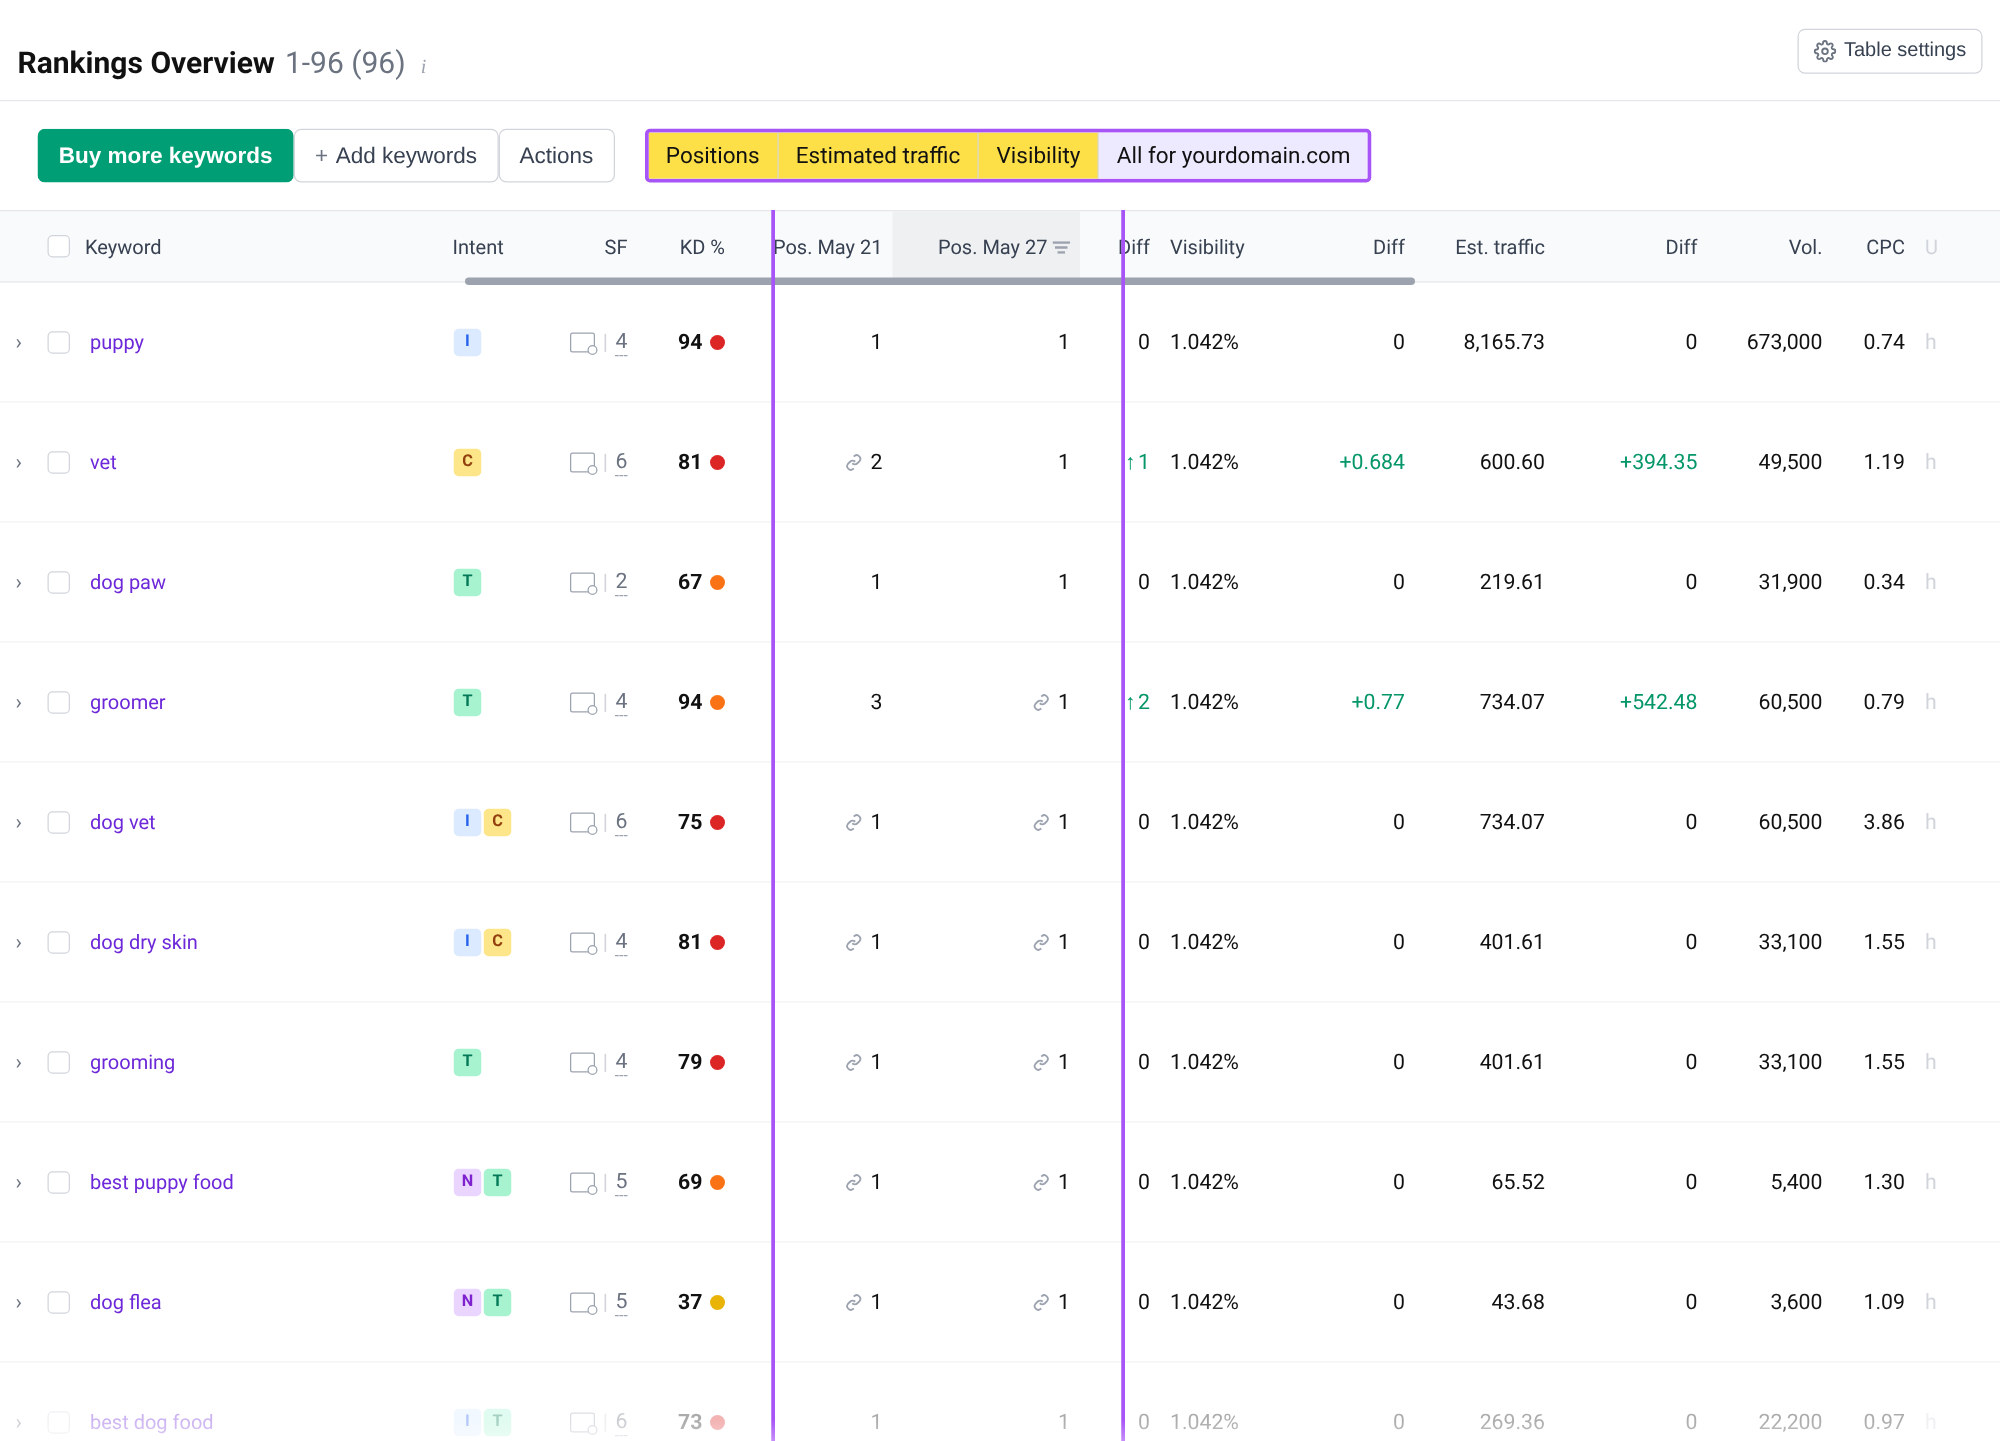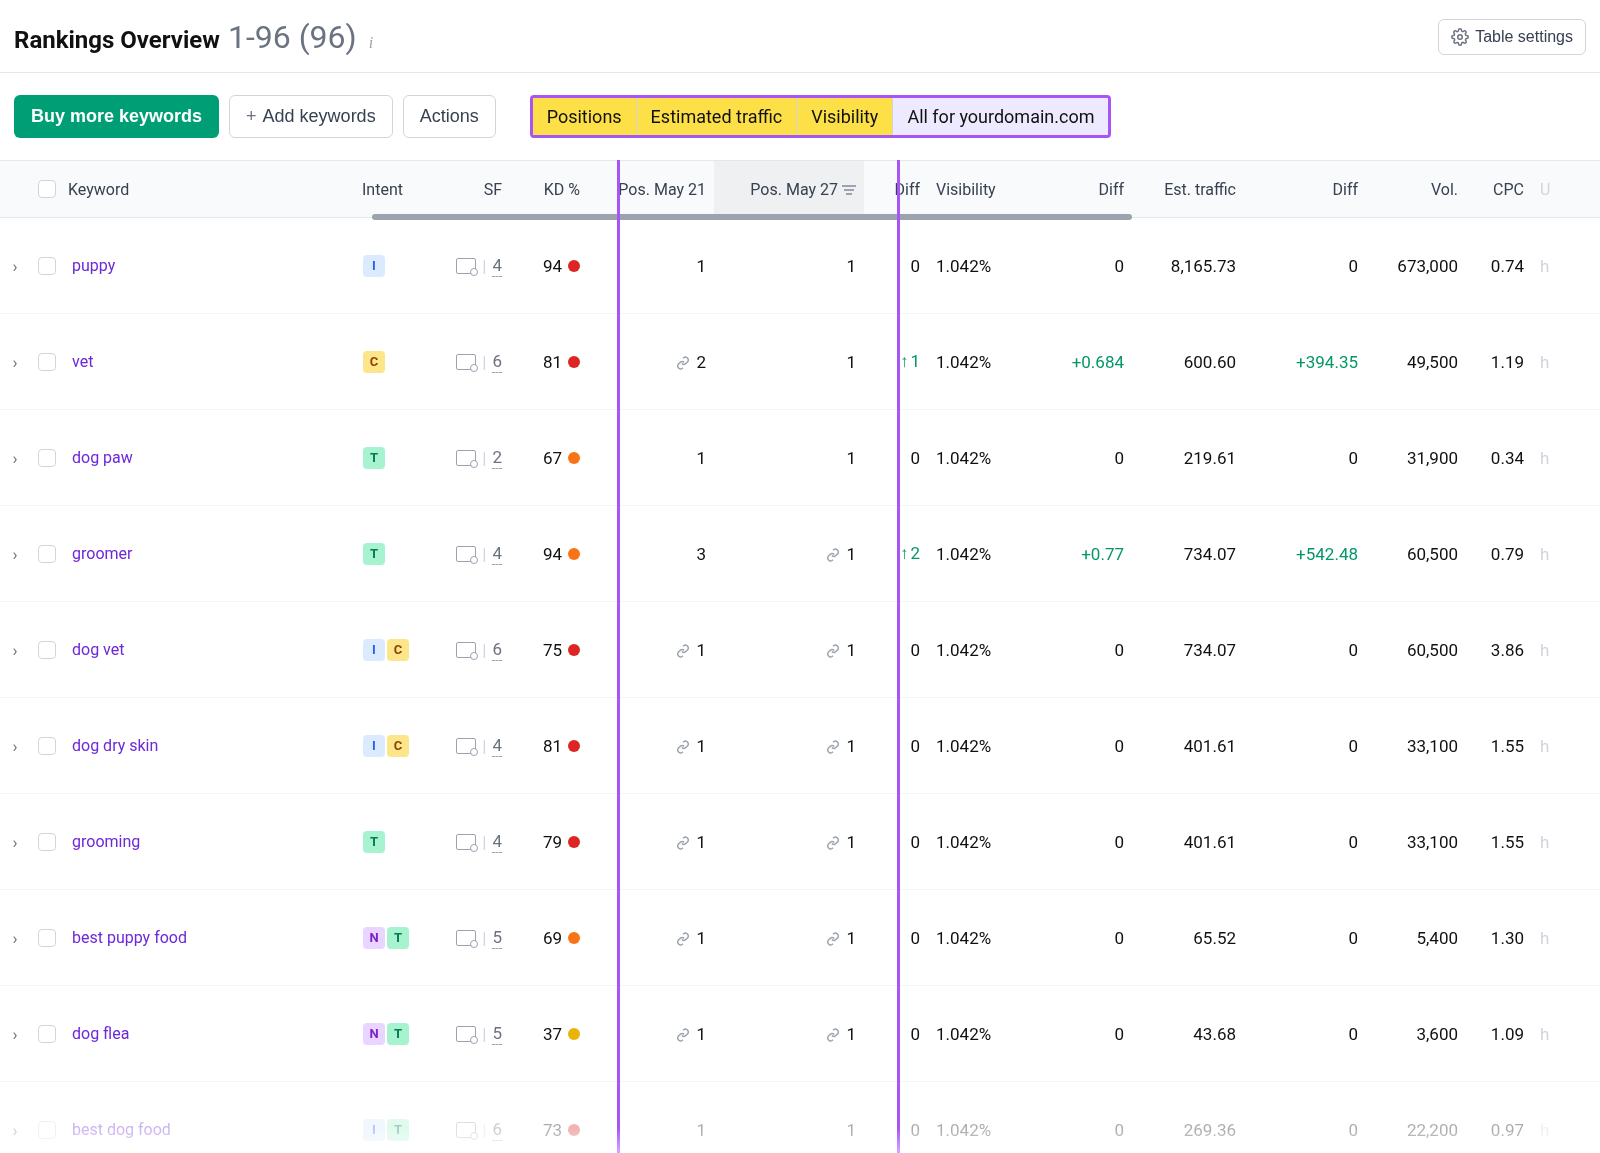--- a/index.html
+++ b/index.html
@@ -3,27 +3,27 @@
 <meta charset="utf-8">
 <style>
 * { box-sizing: border-box; margin: 0; padding: 0; }
 body { font-family: -apple-system, BlinkMacSystemFont, "Segoe UI", Roboto, sans-serif; font-size: 14px; color: #111; background: #fff; width: 1600px; }
 .container { padding: 0; }
 
 
 .header { display: flex; justify-content: space-between; align-items: center; padding: 18px 14px 16px 14px; border-bottom: 1px solid #e5e7eb; }
 .title-wrap { display: flex; align-items: baseline; gap: 8px; }
 .title { font-size: 24px; font-weight: 700; }
-.subtitle { font-size: 32px; color: #6b7280; font-weight: 400; }
+.subtitle { font-size: 24px; color: #6b7280; font-weight: 400; margin-top: 18px; }
 .info-icon { color: #9ca3af; font-size: 16px; margin-left: 4px; font-style: italic; font-family: Georgia, serif; }
 .settings-btn { display: inline-flex; align-items: center; gap: 6px; padding: 8px 12px; border: 1px solid #d1d5db; border-radius: 6px; background: #fff; font-size: 16px; color: #374151; cursor: pointer; }
 .gear { width: 18px; height: 18px; }
 
 
-.toolbar { display: flex; align-items: center; gap: 10px; padding: 22px 14px 22px 14px; flex-wrap: nowrap; }
+.toolbar { display: flex; align-items: center; padding: 22px 14px 22px 30px; flex-wrap: nowrap; }
 .btn { display: inline-flex; align-items: center; gap: 6px; padding: 10px 16px; border-radius: 6px; font-size: 18px; cursor: pointer; border: 1px solid transparent; }
 .btn-primary { background: #009e74; color: #fff; font-weight: 600; }
 .btn-secondary { background: #fff; color: #374151; border-color: #d1d5db; }
 .plus { font-size: 18px; color: #6b7280; }
 
 .tabgroup { display: inline-flex; border: 3px solid #a855f7; border-radius: 4px; overflow: hidden; margin-left: 24px; }
 .tab { padding: 8px 14px; font-size: 18px; color: #111; border-right: 1px solid #d1d5db; background: #fde047; cursor: pointer; }
 .tab:last-child { border-right: none; }
 .tab.active { background: #ede9fe; }
 
@@ -71,21 +71,21 @@
 .intent-I { background: #dbeafe; color: #2563eb; }
 .intent-C { background: #fde68a; color: #92400e; }
 .intent-T { background: #a7f3d0; color: #047857; }
 .intent-N { background: #e9d5ff; color: #7e22ce; }
 
 .sf-wrap { display: flex; align-items: center; gap: 6px; color: #6b7280; }
 .sf-icon { width: 20px; height: 16px; border: 1.5px solid #9ca3af; border-radius: 2px; position: relative; }
 .sf-icon::after { content: ""; position: absolute; width: 6px; height: 6px; border: 1.5px solid #9ca3af; border-radius: 50%; right: -3px; bottom: -3px; background: #fff; }
 .sf-num { border-bottom: 1px dashed #9ca3af; padding-bottom: 1px; }
 
-.kd-wrap { display: flex; align-items: center; gap: 6px; }
+.kd-wrap { display: flex; align-items: center; gap: 6px; font-weight: bold; }
 .kd-dot { width: 12px; height: 12px; border-radius: 50%; }
 
 .link-icon { color: #9ca3af; margin-right: 4px; }
 .link-icon svg { width: 18px; height: 14px; vertical-align: middle; }
 .arrow-up { color: #059669; font-weight: 600; margin-right: 2px; }
 .pos-green { color: #059669; }
 
 .mask-bottom { position: absolute; left: 0; right: 0; bottom: 0; height: 50px; background: linear-gradient(to bottom, rgba(255,255,255,0), #fff); pointer-events: none; }
 
 .highlight-overlay { position: absolute; left: 617px; width: 283px; top: 0; bottom: 0; border-left: 3px solid #a855f7; border-right: 3px solid #a855f7; pointer-events: none; }

